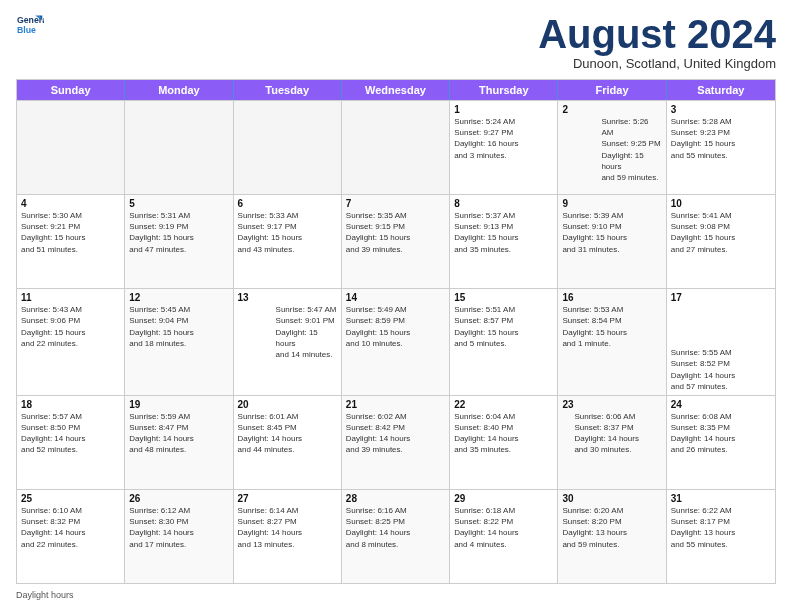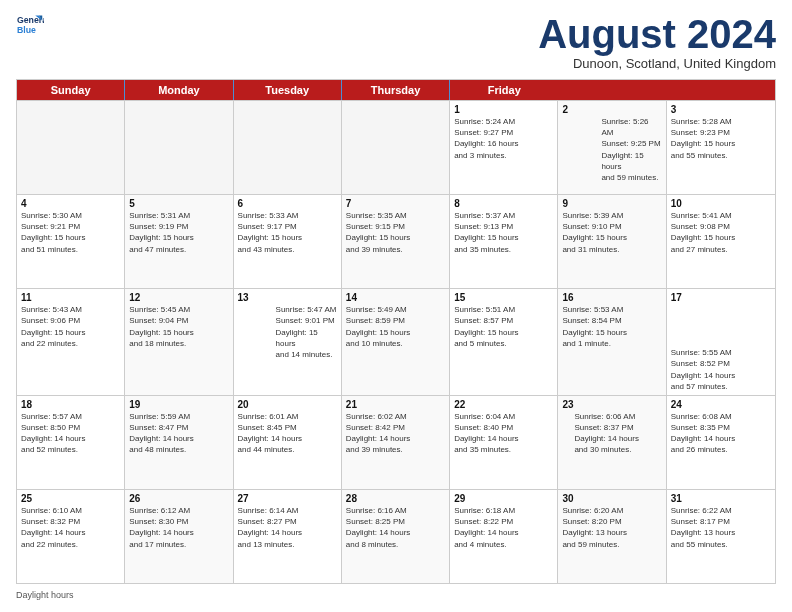--- a/index.html
+++ b/index.html
@@ -47,21 +47,21 @@
     }
     .calendar {
       flex: 1;
       display: flex;
       flex-direction: column;
       border: 1px solid #ccc;
     }
     .cal-header {
       display: grid;
       grid-template-columns: repeat(7, 1fr);
-      background: #b91c1c;
+      background: #8b5cf6;
     }
     .cal-header-cell {
       color: #fff;
       font-size: 11px;
       font-weight: bold;
       text-align: center;
       padding: 4px 2px;
       border-right: 1px solid #4a8fd5;
     }
     .cal-header-cell:last-child { border-right: none; }
@@ -123,22 +123,24 @@
       <div class="month-year">August 2024</div>
       <div class="location">Dunoon, Scotland, United Kingdom</div>
     </div>
   </div>
 
   <div class="calendar">
     <div class="cal-header">
       <div class="cal-header-cell">Sunday</div>
       <div class="cal-header-cell">Monday</div>
       <div class="cal-header-cell">Tuesday</div>
+      <div class="cal-header-cell">Wednesday</div>
       <div class="cal-header-cell">Thursday</div>
       <div class="cal-header-cell">Friday</div>
+      <div class="cal-header-cell">Saturday</div>
     </div>
     <div class="cal-body" id="cal-body">
     <div class="cal-row">
           <div class="cal-cell empty"></div>
           <div class="cal-cell empty"></div>
           <div class="cal-cell empty"></div>
           <div class="cal-cell empty"></div>
           <div class="cal-cell">
             <span class="day-num">1</span>
             <div class="day-info" style="white-space: pre-line;">Sunrise: 5:24 AM

